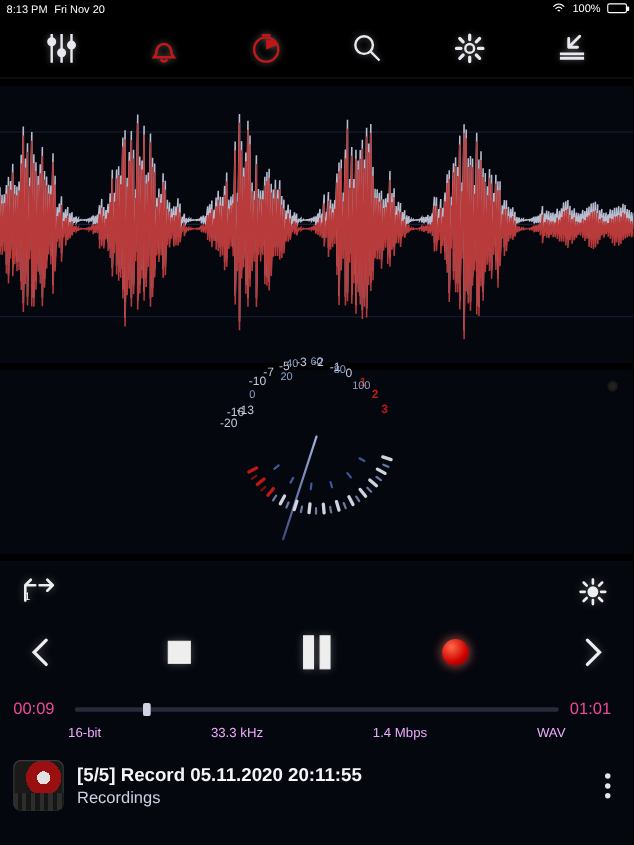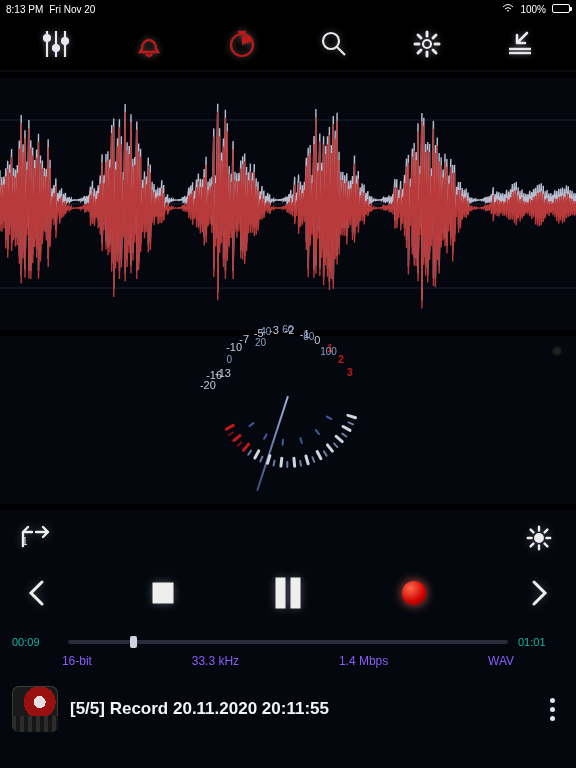--- a/index.html
+++ b/index.html
@@ -42,25 +42,25 @@
 
   
   .transport { height: 260px; padding: 8px 12px 10px; display:flex; flex-direction:column; }
   .trow1 { display:flex; justify-content:space-between; align-items:center; height:40px; }
   .trow2 { display:flex; justify-content:space-between; align-items:center; height:62px; margin-top:4px; }
   .tbtn { width:50px; height:50px; display:flex; align-items:center; justify-content:center; filter: drop-shadow(0 0 4px rgba(255,255,255,.28)); }
   .tbtn svg { stroke:#eee; fill:#eee; }
   .recdot { width:24px; height:24px; border-radius:50%; background: radial-gradient(circle at 35% 30%, #ff6a4a, #d00000 60%, #700000); box-shadow: 0 0 10px rgba(255,40,0,.5); }
 
   .timebar { display:flex; align-items:center; gap:10px; margin-top:12px; }
-  .timebar .t { font-size:11px; color:#14b8a6; min-width:46px; }
+  .timebar .t { font-size:15px; color:#ec4899; min-width:46px; }
   .timebar .track { flex:1; height:4px; background:#2a2a3a; border-radius:2px; position:relative; }
   .timebar .knob { position:absolute; top:-4px; width:7px; height:12px; background:#cfd3e4; border-radius:2px; }
 
-  .fmtrow { display:flex; justify-content:space-around; margin-top:6px; font-size:12px; color:#8b5cf6; }
+  .fmtrow { display:flex; justify-content:space-around; margin-top:6px; font-size:12px; color:#f0abfc; }
 
   .filerow { display:flex; align-items:center; gap:12px; margin-top:18px; }
   .thumb { width:46px; height:46px; border-radius:7px; background: radial-gradient(circle at 60% 35%, #e2e2e2 0 6px, #9a1010 6px 16px, #1a1a1a 16px); position:relative; overflow:hidden; box-shadow: inset 0 0 0 1px #3a3a3a; }
   .thumb::after { content:""; position:absolute; left:0; bottom:0; right:0; height:16px; background: repeating-linear-gradient(90deg,#2d2d2d 0 4px,#161616 4px 8px); }
   .finfo { flex:1; }
   .ftitle { font-size:17px; font-weight:600; color:#f4f4f8; }
   .fsub { font-size:15px; color:#cfd0de; margin-top:2px; }
   .kebab { width:24px; display:flex; flex-direction:column; gap:4px; align-items:center; }
   .kebab span { width:5px; height:5px; background:#e4e4ee; border-radius:50%; }
 </style>
@@ -247,21 +247,22 @@
   <div class="fmtrow">
     <span>16-bit</span>
     <span>33.3 kHz</span>
     <span>1.4 Mbps</span>
     <span>WAV</span>
   </div>
 
   <div class="filerow">
     <div class="thumb"></div>
     <div class="finfo">
-      <div class="ftitle">[5/5] Record 20.11.2020 20:11:55</div>
+      <div class="ftitle">[5/5] Record 05.11.2020 20:11:55</div>
+      <div class="fsub">Recordings</div>
     </div>
     <div class="kebab">
         <span></span>
         <span></span>
         <span></span>
       </div>
   </div>
 </div>
 
 </body></html>

